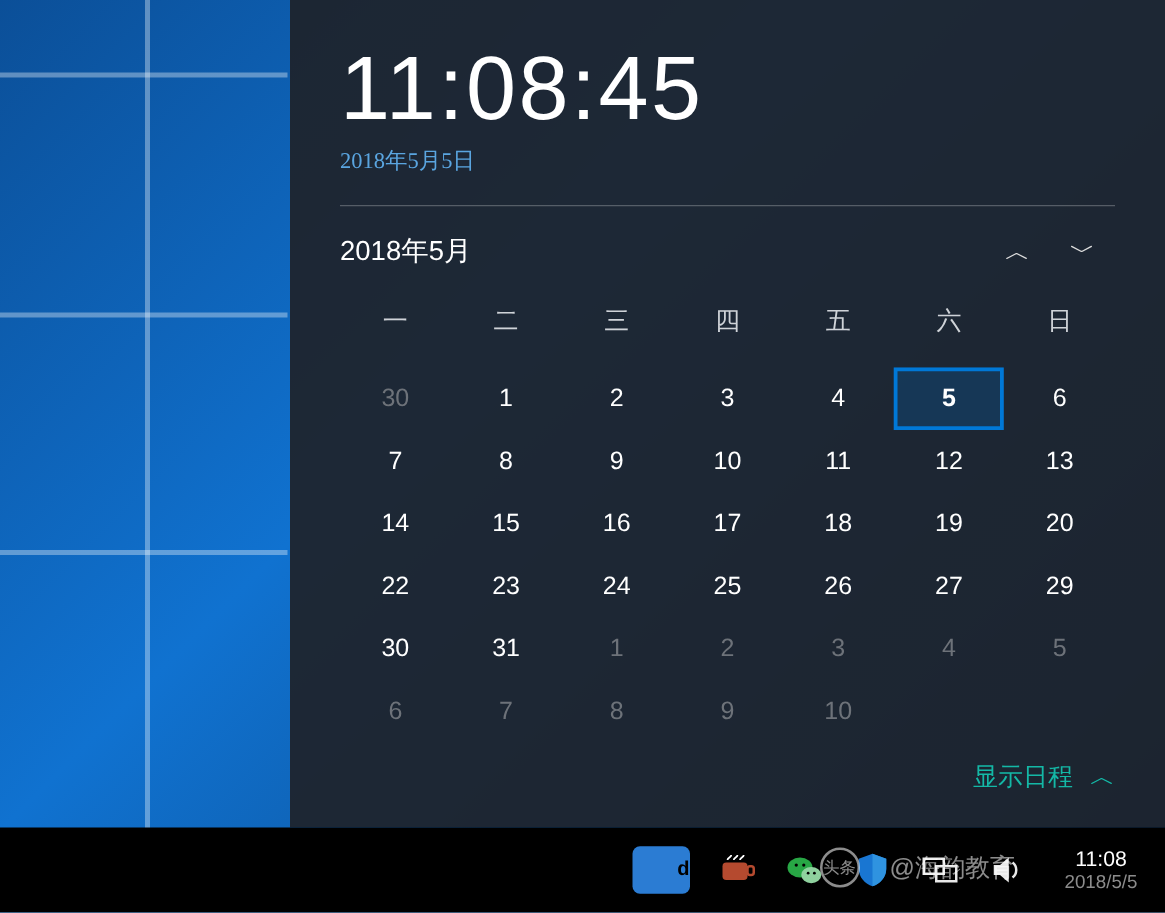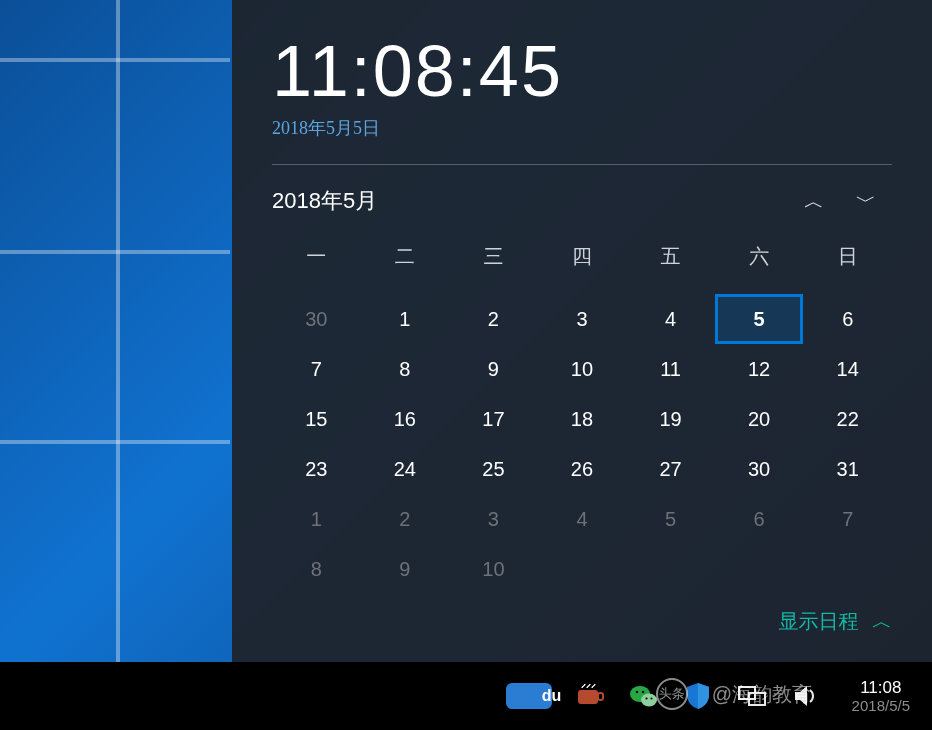--- a/index.html
+++ b/index.html
@@ -56,21 +56,21 @@
   .agenda-link .chev { margin-left: 8px; }
 
   
   .taskbar {
     position: absolute; left: 0; bottom: 0; right: 0; height: 68px;
     background: #000; display: flex; align-items: center; justify-content: flex-end;
     padding-right: 14px; gap: 22px;
   }
   .tray-icon { width: 32px; height: 32px; display: flex; align-items: center; justify-content: center; cursor: pointer; color: #e8e8e8; }
   .tray-icon svg { width: 100%; height: 100%; }
-  .du-icon { width: 34px; height: 26px; background: #2b7cd3; border-radius: 6px; color: #ffffff; font-weight: 700; font-size: 16px; display:flex;align-items:center;justify-content:center;padding-left:46px;}
+  .du-icon { width: 34px; height: 38px; background: #2b7cd3; border-radius: 6px; color: #000000; font-weight: 700; font-size: 16px; display:flex;align-items:center;justify-content:center;padding-left:46px;}
   .tray-clock { color: #fff; text-align: center; font-size: 17px; line-height: 1.15; position: relative; padding: 0 8px; cursor: pointer;}
   .tray-clock .dim { color: #8c8c8c; font-size: 15px; }
 
   
   .watermark {
     position: absolute; right: 120px; bottom: 20px;
     color: rgba(255,255,255,.55); font-size: 20px;
     display: flex; align-items: center; gap: 24px;
     pointer-events: none;
   }
@@ -119,33 +119,35 @@
       <div class="cell">3</div>
       <div class="cell">4</div>
       <div class="cell today">5</div>
       <div class="cell">6</div>
       <div class="cell">7</div>
       <div class="cell">8</div>
       <div class="cell">9</div>
       <div class="cell">10</div>
       <div class="cell">11</div>
       <div class="cell">12</div>
+      <div class="cell">13</div>
       <div class="cell">14</div>
       <div class="cell">15</div>
       <div class="cell">16</div>
       <div class="cell">17</div>
       <div class="cell">18</div>
       <div class="cell">19</div>
       <div class="cell">20</div>
       <div class="cell">22</div>
       <div class="cell">23</div>
       <div class="cell">24</div>
       <div class="cell">25</div>
       <div class="cell">26</div>
       <div class="cell">27</div>
+      <div class="cell">29</div>
       <div class="cell">30</div>
       <div class="cell">31</div>
       <div class="cell out">1</div>
       <div class="cell out">2</div>
       <div class="cell out">3</div>
       <div class="cell out">4</div>
       <div class="cell out">5</div>
       <div class="cell out">6</div>
       <div class="cell out">7</div>
       <div class="cell out">8</div>

